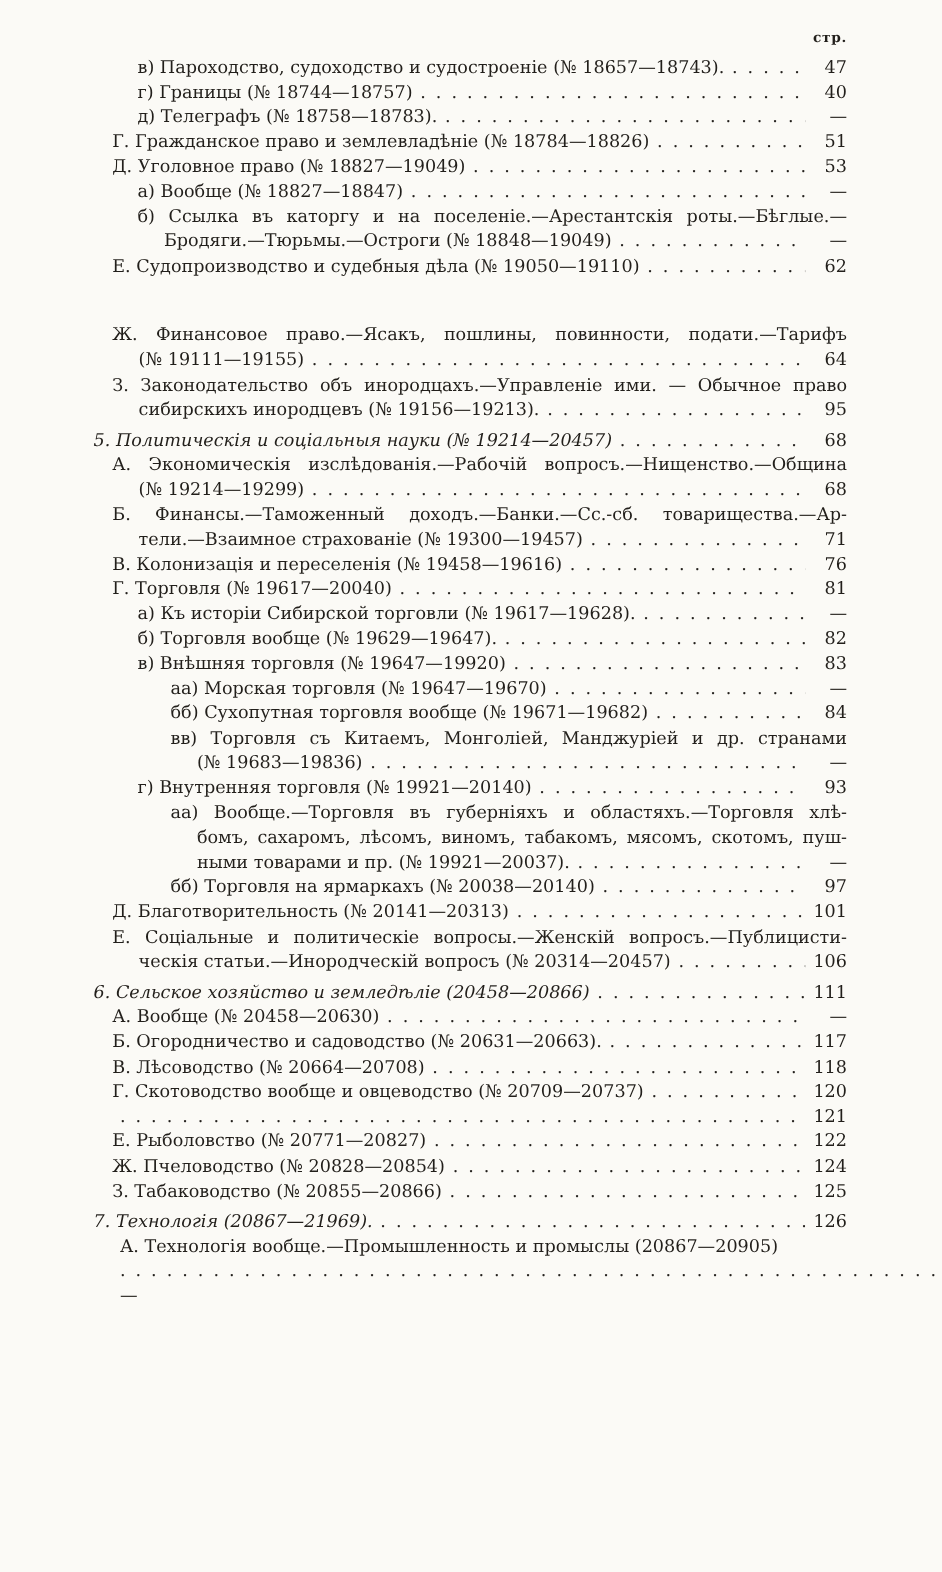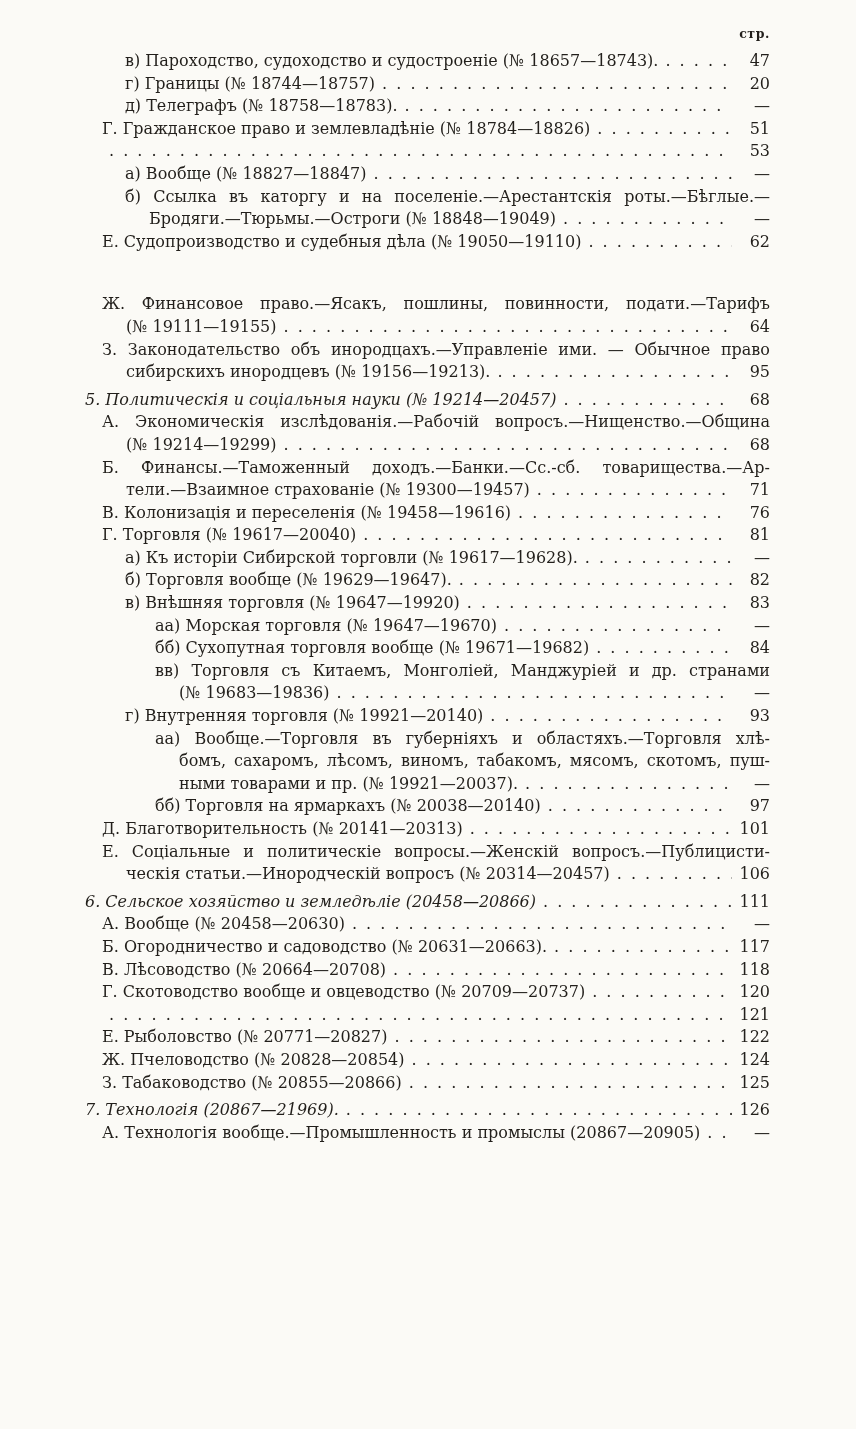--- a/index.html
+++ b/index.html
@@ -67,39 +67,40 @@
         <div class="row last" style="padding-left: 40px;">
           <span class="text">в) Пароходство, судоходство и судостроеніе (№ 18657—18743).</span>
           <span class="leader"></span>
           <span class="pageno">47</span>
         </div>
       </div>
       <div class="entry">
         <div class="row last" style="padding-left: 40px;">
           <span class="text">г) Границы (№ 18744—18757)</span>
           <span class="leader"></span>
-          <span class="pageno">20</span>
+          <span class="pageno">40</span>
         </div>
       </div>
       <div class="entry">
         <div class="row last" style="padding-left: 40px;">
           <span class="text">д) Телеграфъ (№ 18758—18783).</span>
           <span class="leader"></span>
           <span class="pageno">—</span>
         </div>
       </div>
       <div class="entry">
         <div class="row last" style="padding-left: 17px;">
           <span class="text">Г. Гражданское право и землевладѣніе (№ 18784—18826)</span>
           <span class="leader"></span>
           <span class="pageno">51</span>
         </div>
       </div>
       <div class="entry">
         <div class="row last" style="padding-left: 17px;">
+          <span class="text">Д. Уголовное право (№ 18827—19049)</span>
           <span class="leader"></span>
           <span class="pageno">53</span>
         </div>
       </div>
       <div class="entry">
         <div class="row last" style="padding-left: 40px;">
           <span class="text">а) Вообще (№ 18827—18847)</span>
           <span class="leader"></span>
           <span class="pageno">—</span>
         </div>
@@ -316,20 +317,20 @@
         </div>
       </div>
       <div class="entry italic gap">
         <div class="row last" style="padding-left: 0px;">
           <span class="text">7. Технологія (20867—21969).</span>
           <span class="leader"></span>
           <span class="pageno">126</span>
         </div>
       </div>
       <div class="entry">
-        <div class="row last" style="padding-left: 17px;">
+        <div class="row last" style="padding-left: 17px; flex-direction: column;">
           <span class="text">А. Технологія вообще.—Промышленность и промыслы (20867—20905)</span>
           <span class="leader"></span>
           <span class="pageno">—</span>
         </div>
       </div>
     </div>
 </div>
 
 </body></html>

